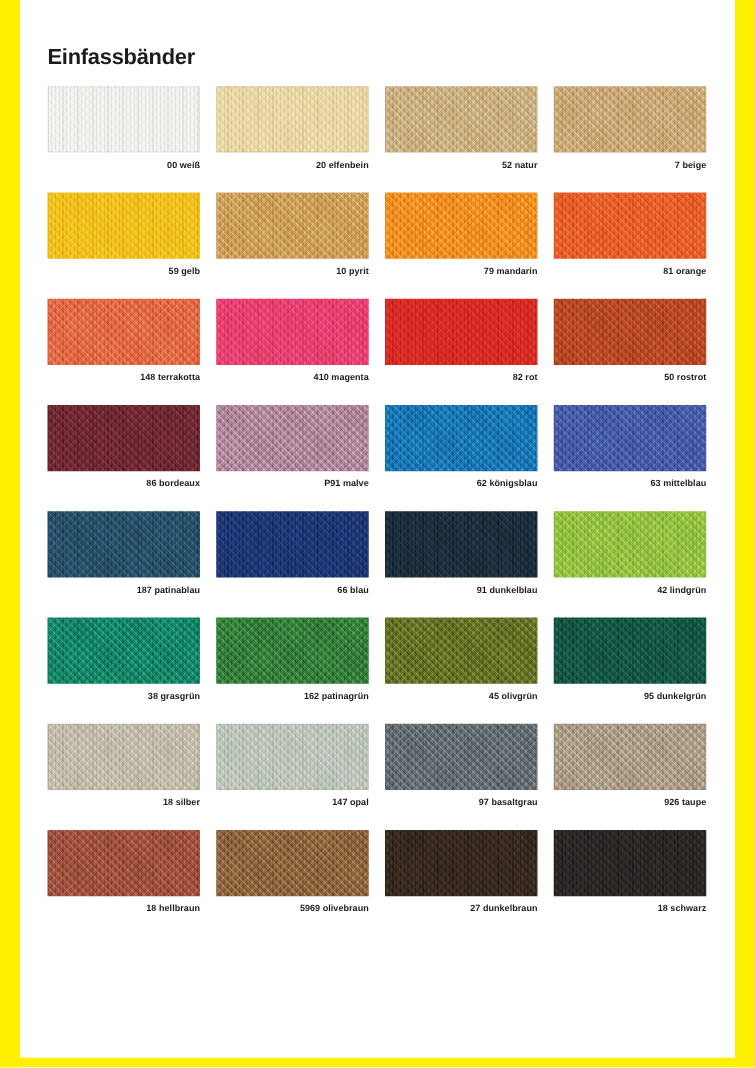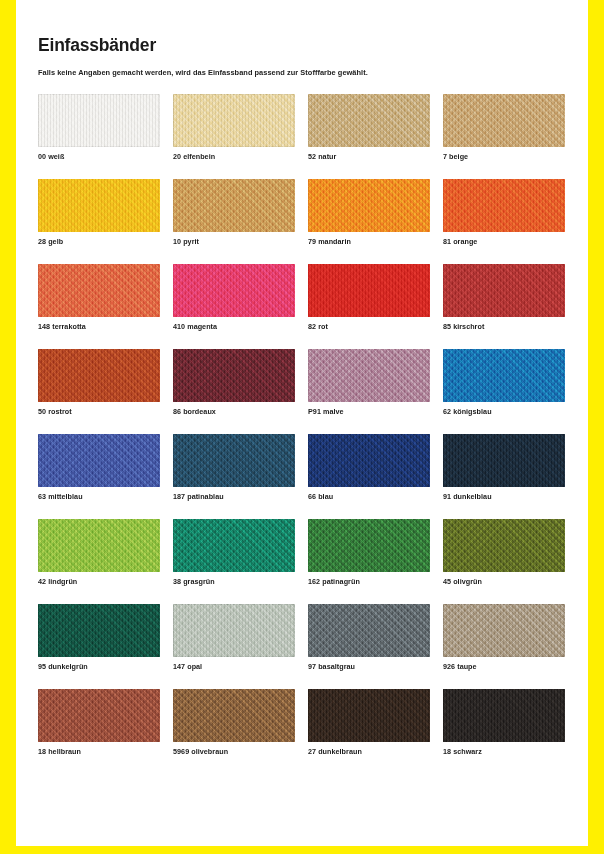--- a/index.html
+++ b/index.html
@@ -119,57 +119,57 @@
     box-shadow: inset 0 0 0 1px rgba(0,0,0,0.06);
   }
 
   .caption {
     font-size: 7.2px;
     font-weight: bold;
     color: #1b1b1b;
     margin-top: 5px;
     letter-spacing: 0.05px;
     white-space: nowrap;
+    text-align: right;
   }
 </style>
 </head>
 <body>
 
 <div class="page">
 
   <div class="band band-left"></div>
   <div class="band band-right"></div>
   <div class="band band-bottom"></div>
 
   <div class="sheet">
 
     <h1 class="title">Einfassbänder</h1>
 
-    <p class="subtitle">Falls keine Angaben gemacht werden, wird das Einfassband passend zur Stofffarbe gewählt.</p>
 
     <div class="grid" id="swatch-grid">
         <div class="cell">
           <div class="swatch light" style="background-color: rgb(244, 243, 240);"></div>
           <div class="caption">00 weiß</div>
         </div>
         <div class="cell">
           <div class="swatch light" style="background-color: rgb(236, 217, 164);"></div>
           <div class="caption">20 elfenbein</div>
         </div>
         <div class="cell">
           <div class="swatch" style="background-color: rgb(203, 175, 125);"></div>
           <div class="caption">52 natur</div>
         </div>
         <div class="cell">
           <div class="swatch" style="background-color: rgb(203, 167, 114);"></div>
           <div class="caption">7 beige</div>
         </div>
         <div class="cell">
           <div class="swatch" style="background-color: rgb(245, 192, 22);"></div>
-          <div class="caption">28 gelb</div>
+          <div class="caption">59 gelb</div>
         </div>
         <div class="cell">
           <div class="swatch" style="background-color: rgb(207, 157, 85);"></div>
           <div class="caption">10 pyrit</div>
         </div>
         <div class="cell">
           <div class="swatch" style="background-color: rgb(243, 140, 28);"></div>
           <div class="caption">79 mandarin</div>
         </div>
         <div class="cell">
@@ -182,24 +182,20 @@
         </div>
         <div class="cell">
           <div class="swatch" style="background-color: rgb(234, 58, 107);"></div>
           <div class="caption">410 magenta</div>
         </div>
         <div class="cell">
           <div class="swatch" style="background-color: rgb(217, 35, 29);"></div>
           <div class="caption">82 rot</div>
         </div>
         <div class="cell">
-          <div class="swatch" style="background-color: rgb(180, 48, 47);"></div>
-          <div class="caption">85 kirschrot</div>
-        </div>
-        <div class="cell">
           <div class="swatch" style="background-color: rgb(183, 67, 30);"></div>
           <div class="caption">50 rostrot</div>
         </div>
         <div class="cell">
           <div class="swatch" style="background-color: rgb(106, 34, 44);"></div>
           <div class="caption">86 bordeaux</div>
         </div>
         <div class="cell">
           <div class="swatch" style="background-color: rgb(176, 132, 154);"></div>
           <div class="caption">P91 malve</div>
@@ -238,20 +234,24 @@
         </div>
         <div class="cell">
           <div class="swatch" style="background-color: rgb(95, 110, 32);"></div>
           <div class="caption">45 olivgrün</div>
         </div>
         <div class="cell">
           <div class="swatch" style="background-color: rgb(13, 81, 63);"></div>
           <div class="caption">95 dunkelgrün</div>
         </div>
         <div class="cell">
+          <div class="swatch light" style="background-color: rgb(195, 188, 170);"></div>
+          <div class="caption">18 silber</div>
+        </div>
+        <div class="cell">
           <div class="swatch light" style="background-color: rgb(189, 198, 187);"></div>
           <div class="caption">147 opal</div>
         </div>
         <div class="cell">
           <div class="swatch" style="background-color: rgb(95, 104, 109);"></div>
           <div class="caption">97 basaltgrau</div>
         </div>
         <div class="cell">
           <div class="swatch light" style="background-color: rgb(171, 155, 132);"></div>
           <div class="caption">926 taupe</div>

